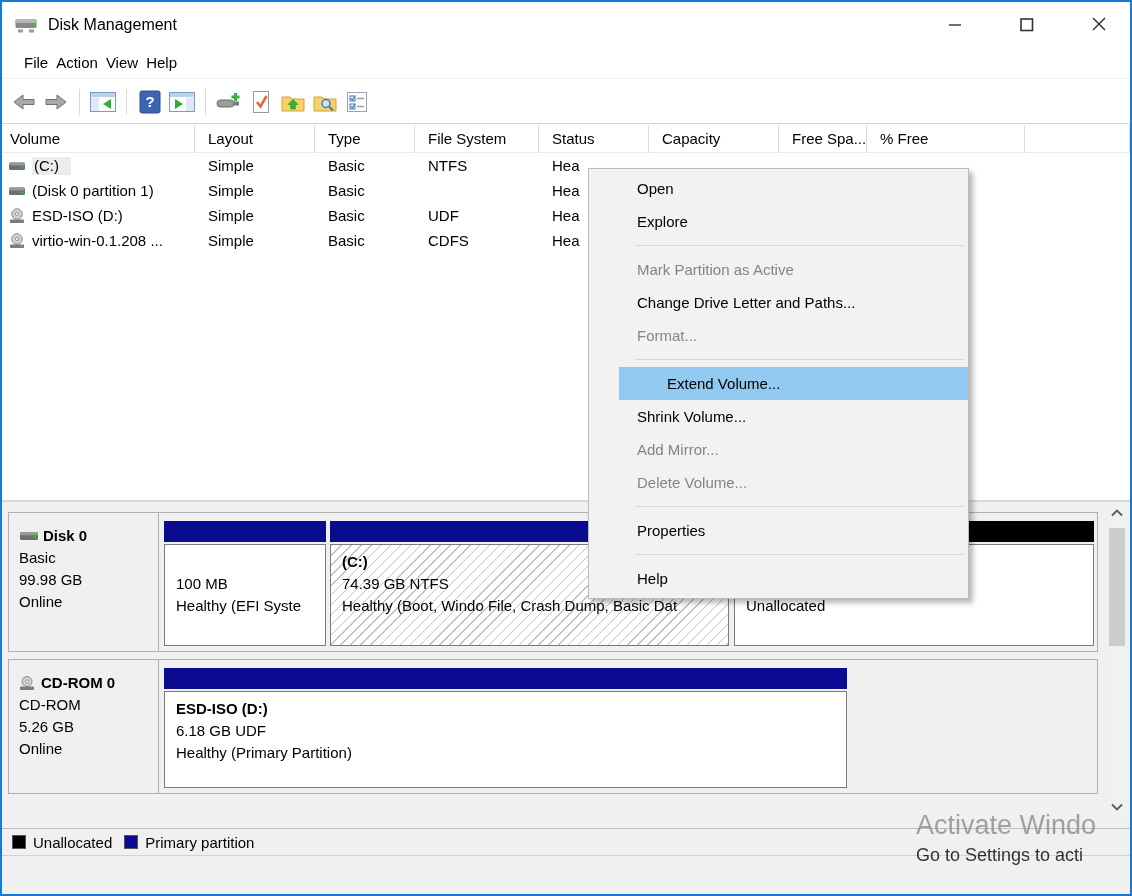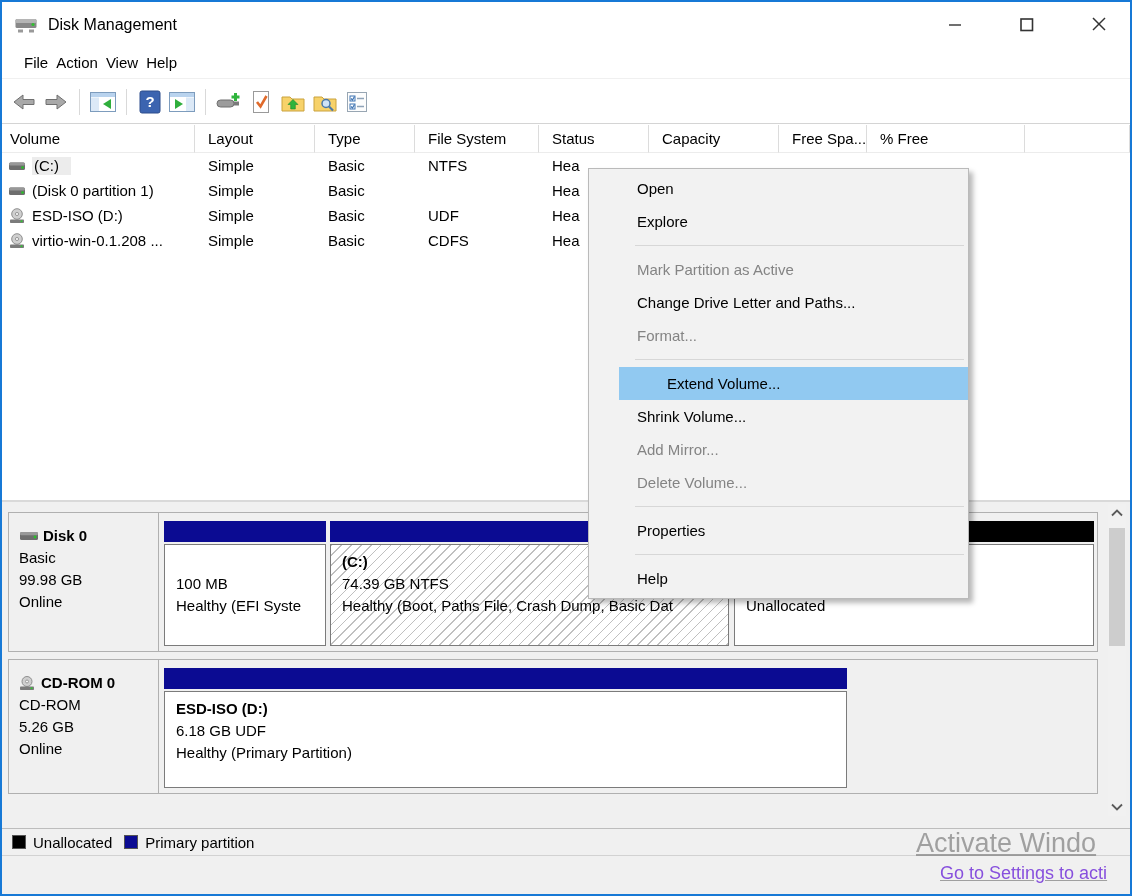--- a/index.html
+++ b/index.html
@@ -51,23 +51,23 @@
   .vscroll { position:absolute; right:4px; top:2px; width:18px; height:312px; background:#f1f1f1; }
   .vs-arrow { position:absolute; left:0; width:18px; height:18px; display:flex; align-items:center; justify-content:center; }
   .vs-arrow.up { top:0; } .vs-arrow.down { bottom:0; }
   .vs-thumb { position:absolute; left:1px; top:24px; width:16px; height:118px; background:#cdcdcd; }
   
   .legendbar { position:absolute; left:0; top:826px; width:1128px; height:27px; background:#f0f0f0; border-top:1px solid #bdbdbd; display:flex; align-items:center; padding-left:10px; gap:12px; }
   .legend-item { display:flex; align-items:center; gap:7px; }
   .legend-swatch { width:14px; height:14px; border:1px solid #555; }
   .statusbar { position:absolute; left:0; top:853px; width:1128px; height:39px; background:#f0f0f0; border-top:1px solid #d2d2d2; }
   
-  .watermark { position:absolute; left:914px; top:826px; color:#8d8d8d; opacity:.8; pointer-events:none;text-decoration:underline; }
+  .watermark { position:absolute; left:914px; top:808px; color:#8d8d8d; opacity:.8; pointer-events:none; }
   .watermark .wl1 { font-size:27px; white-space:nowrap; }
-  .watermark .wl2 { font-size:18px; white-space:nowrap; margin:4px 0 0 24px; color:#6d28d9; }
+  .watermark .wl2 { font-size:18px; white-space:nowrap; margin:4px 0 0 0; color:#000000; }
   
   .ctxmenu { position:absolute; left:586px; top:166px; width:381px; background:#f2f2f2; border:1px solid #bababa; box-shadow:4px 4px 5px rgba(0,0,0,.28); padding:3px 0; }
   .ctx-item { height:33px; line-height:33px; padding-left:48px; white-space:nowrap; }
   .ctx-item.disabled { color:#848484; }
   .ctx-sep { height:1px; background:#d7d7d7; margin:7px 4px 7px 46px; }
 </style>
 </head>
 <body>
 
 <div class="window">
@@ -298,21 +298,21 @@
           <div class="pbody">
             <div style="margin-top:22px">100 MB</div>
             <div>Healthy (EFI Syste</div>
           </div>
         </div>
         <div class="partition" style="left:171px; width:399px;">
           <div class="pbar" style="background: rgb(11, 11, 146);"></div>
           <div class="pbody hatched">
             <div class="ptitle">(C:)</div>
             <div>74.39 GB NTFS</div>
-            <div>Healthy (Boot, Paths File, Crash Dump, Basic Dat</div>
+            <div>Healthy (Boot, Windo File, Crash Dump, Basic Dat</div>
           </div>
         </div>
         <div class="partition" style="left:575px; width:360px;">
           <div class="pbar" style="background: rgb(0, 0, 0);"></div>
           <div class="pbody">
             <div style="margin-top:22px">25.50 GB</div>
             <div>Unallocated</div>
           </div>
         </div>
       </div>

